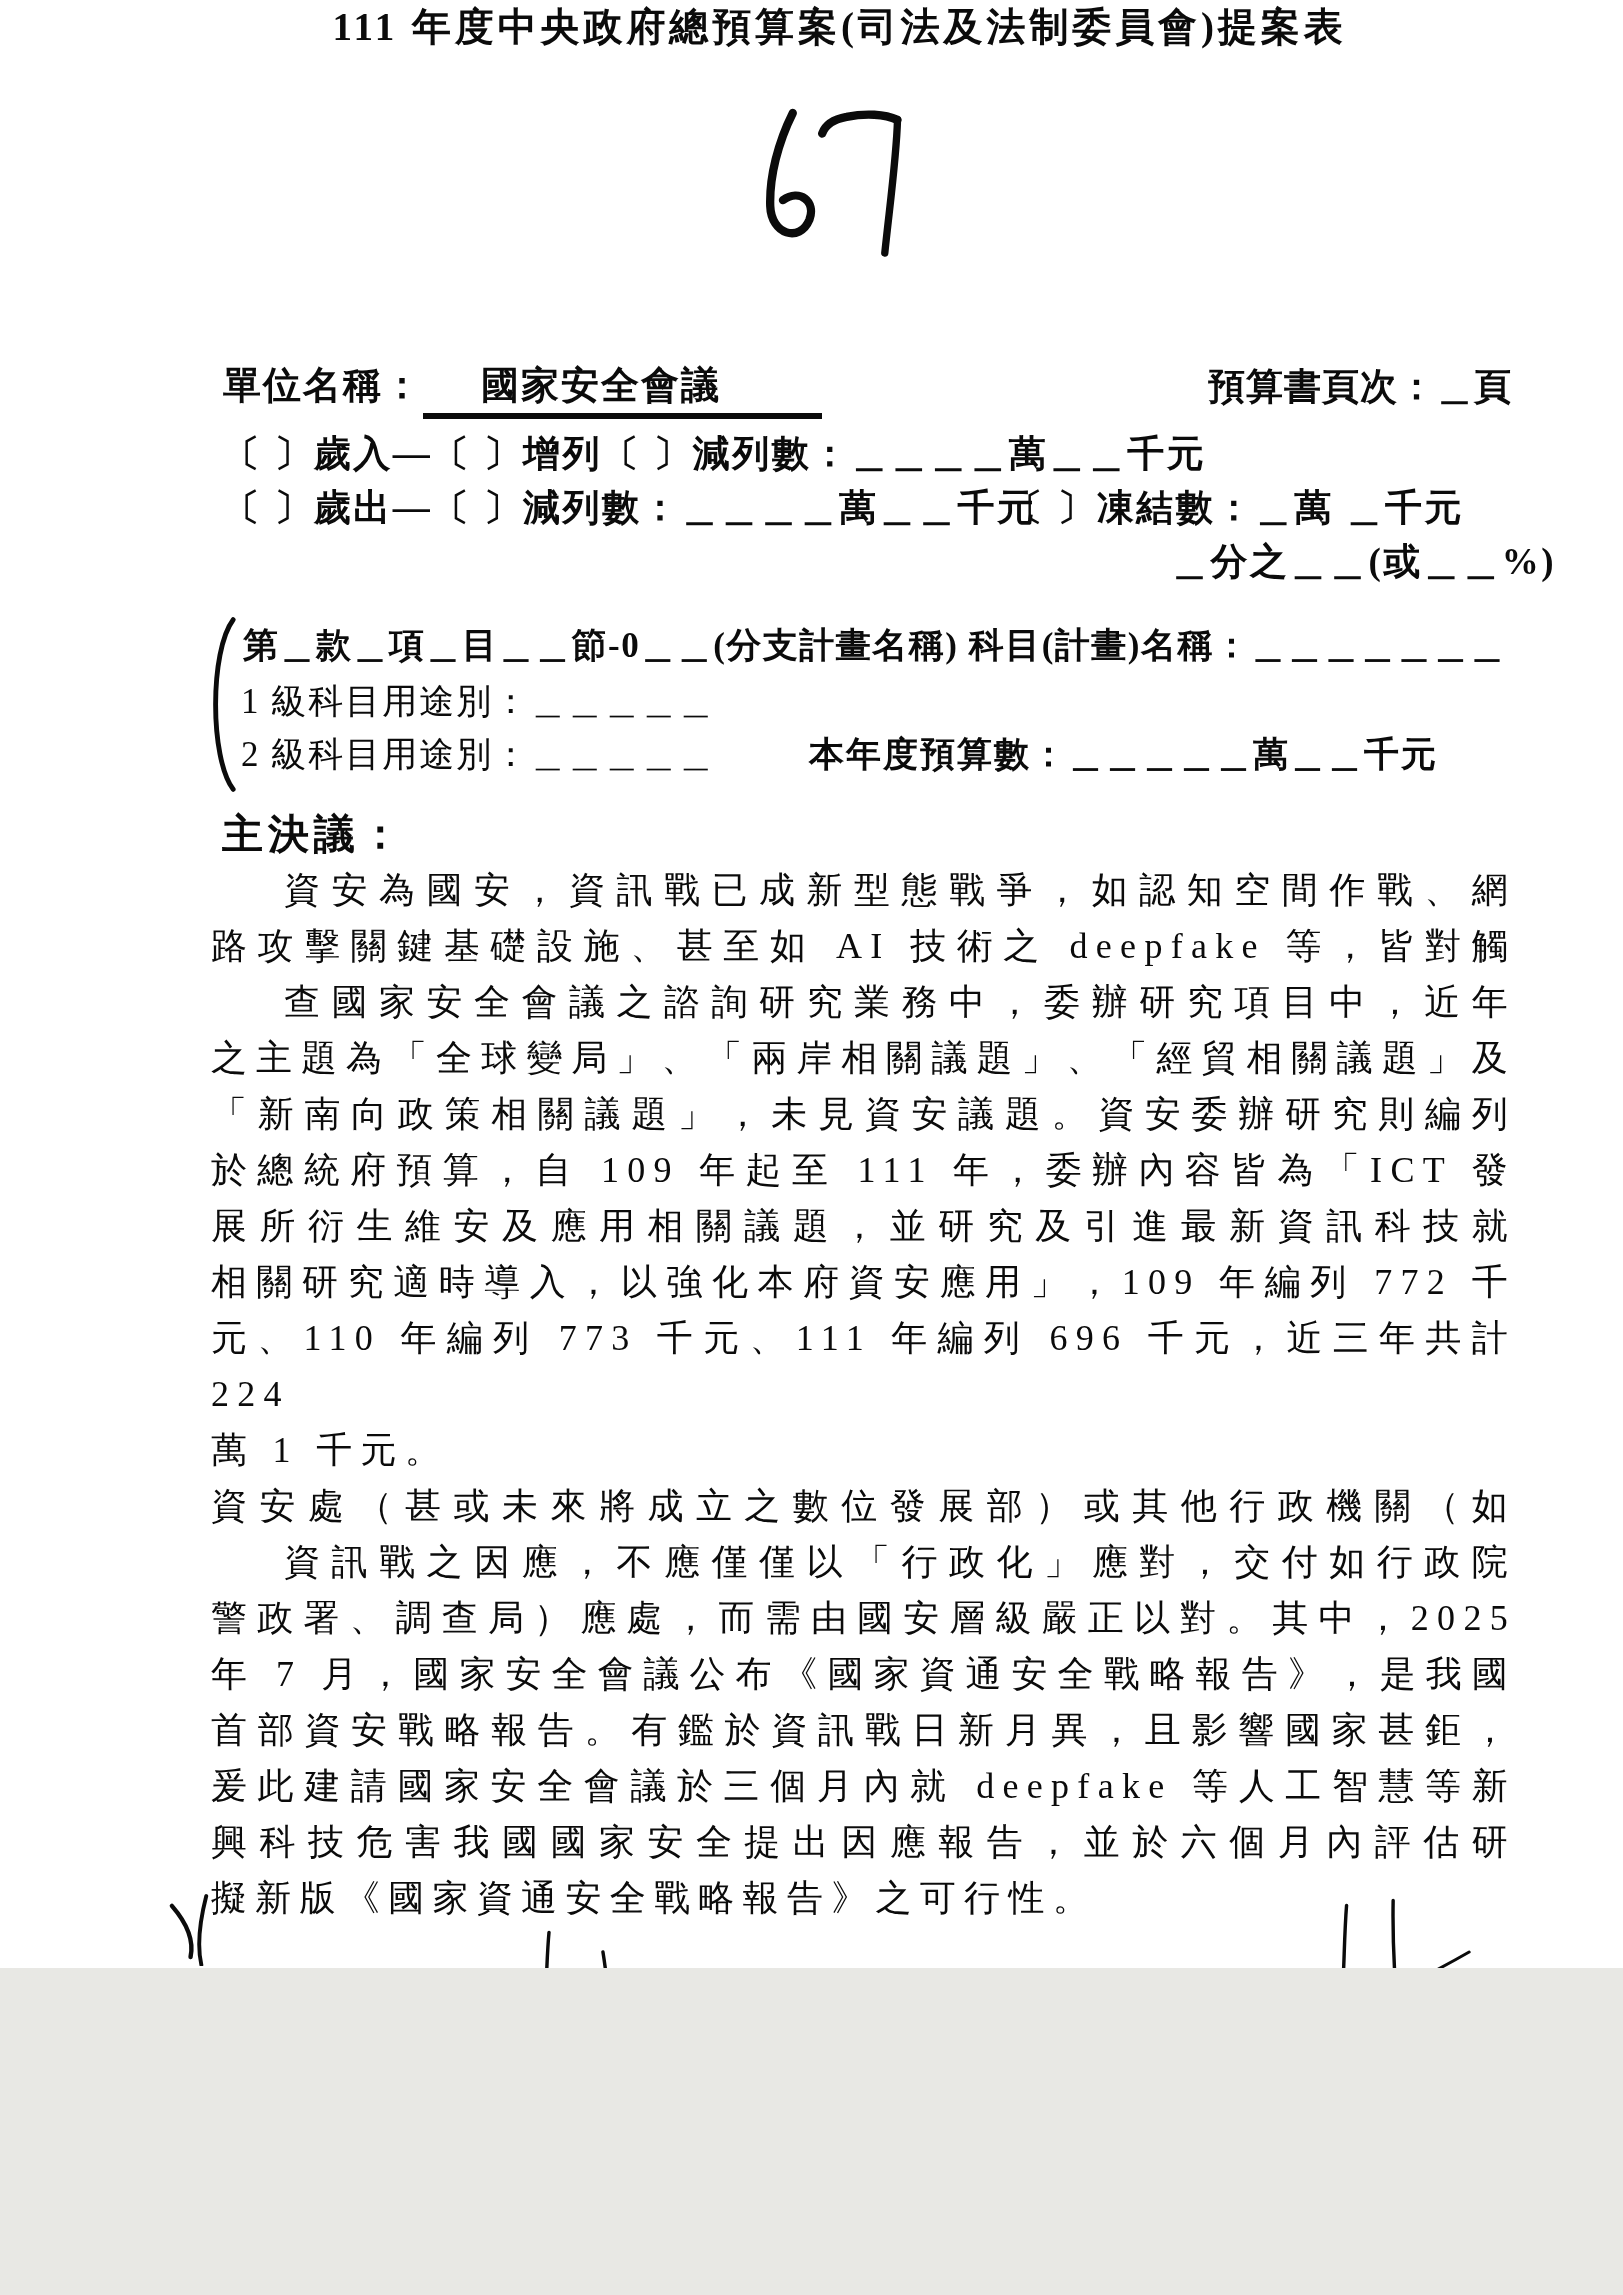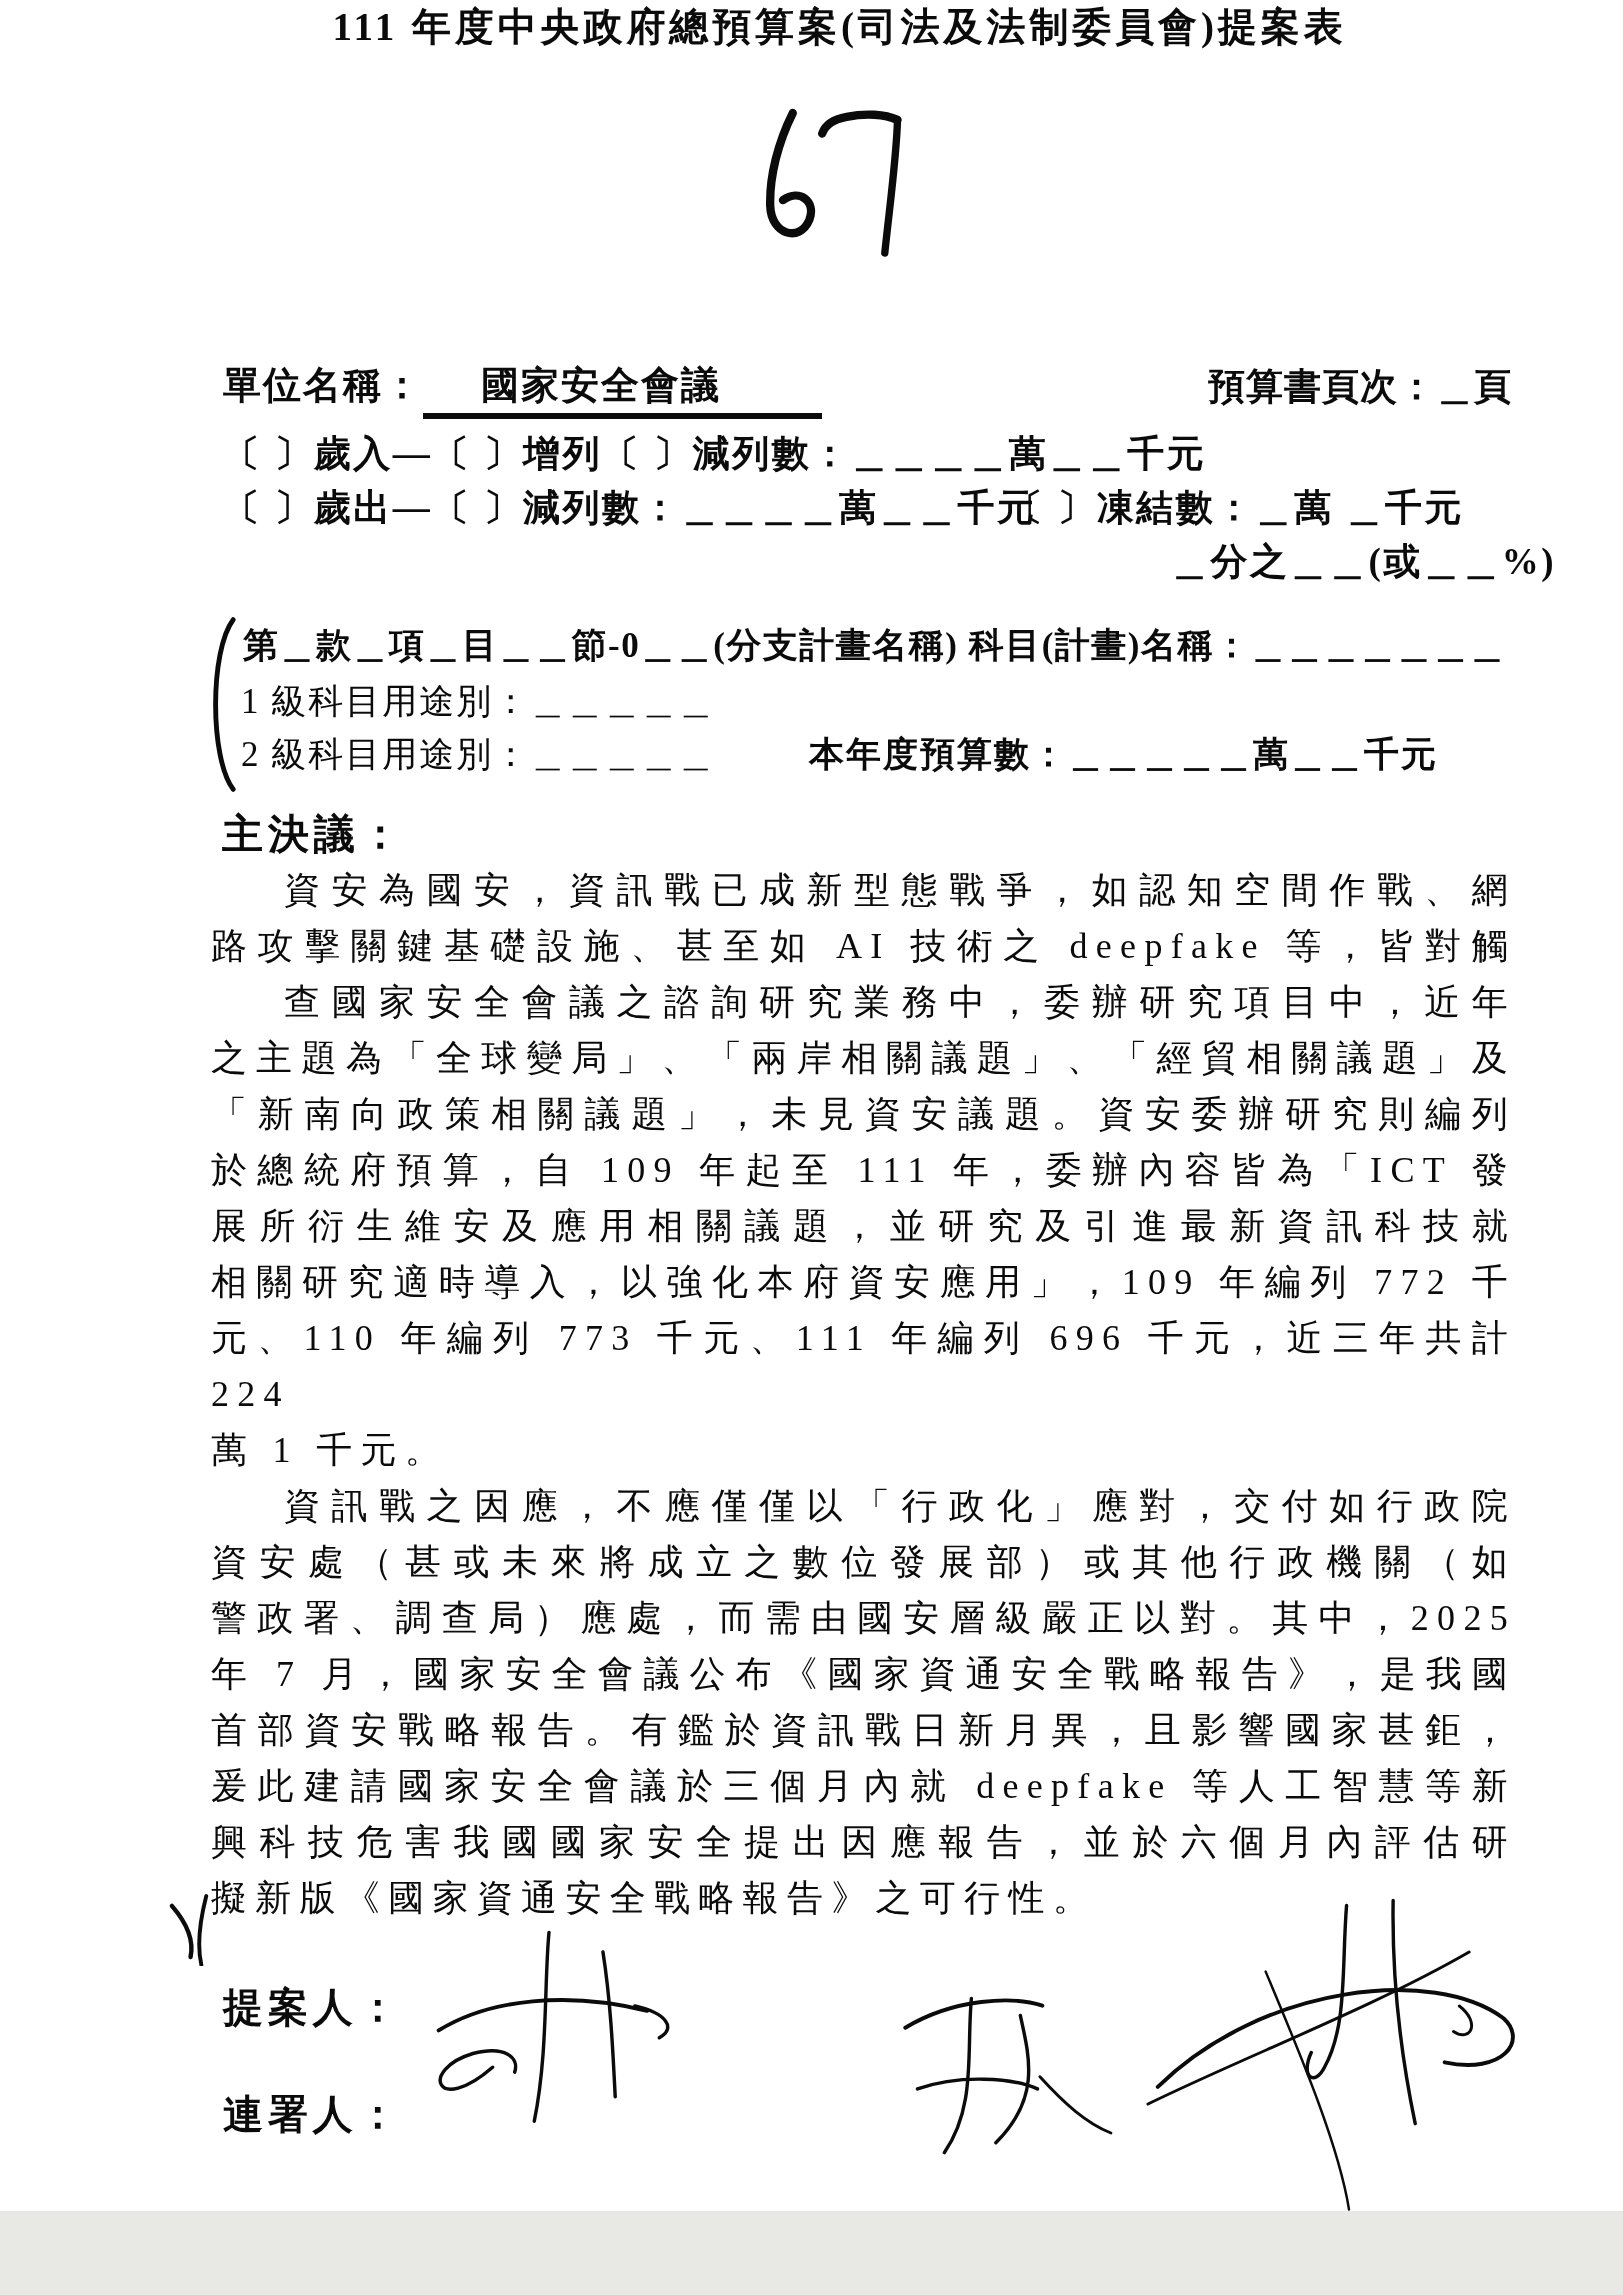--- a/index.html
+++ b/index.html
@@ -1,18 +1,18 @@
 <!DOCTYPE html>
 <html style="font-size:7.8px"><head>
 <meta charset="utf-8">
 <style>
   html,body{margin:0;padding:0;background:#e8e8e4;}
   .page{
     position:relative;
-    width:1624px;height:2211px;
+    width:1624px;height:1968px;
     background:#ffffff;
     color:#0b0b0b;
     font-family:"Liberation Serif","DejaVu Serif",serif;
     overflow:hidden;
   }
   .abs{position:absolute;white-space:nowrap;}
   
   .hand path{fill:none;stroke:#0b0b0b;stroke-linecap:round;stroke-linejoin:round;}
   
   .title{
@@ -97,22 +97,22 @@
     <div class="bl ind">資安為國安，資訊戰已成新型態戰爭，如認知空間作戰、網</div>
     <div class="bl">路攻擊關鍵基礎設施、甚至如 AI 技術之 deepfake 等，皆對觸</div>
     <div class="bl ind">查國家安全會議之諮詢研究業務中，委辦研究項目中，近年</div>
     <div class="bl">之主題為「全球變局」、「兩岸相關議題」、「經貿相關議題」及</div>
     <div class="bl">「新南向政策相關議題」，未見資安議題。資安委辦研究則編列</div>
     <div class="bl">於總統府預算，自 109 年起至 111 年，委辦內容皆為「ICT 發</div>
     <div class="bl">展所衍生維安及應用相關議題，並研究及引進最新資訊科技就</div>
     <div class="bl">相關研究適時導入，以強化本府資安應用」，109 年編列 772 千</div>
     <div class="bl">元、110 年編列 773 千元、111 年編列 696 千元，近三年共計 224</div>
     <div class="bl end">萬 1 千元。</div>
+    <div class="bl">資安處（甚或未來將成立之數位發展部）或其他行政機關（如</div>
     <div class="bl ind">資訊戰之因應，不應僅僅以「行政化」應對，交付如行政院</div>
-    <div class="bl">資安處（甚或未來將成立之數位發展部）或其他行政機關（如</div>
     <div class="bl">警政署、調查局）應處，而需由國安層級嚴正以對。其中，2025</div>
     <div class="bl">年 7 月，國家安全會議公布《國家資通安全戰略報告》，是我國</div>
     <div class="bl">首部資安戰略報告。有鑑於資訊戰日新月異，且影響國家甚鉅，</div>
     <div class="bl">爰此建請國家安全會議於三個月內就 deepfake 等人工智慧等新</div>
     <div class="bl">興科技危害我國國家安全提出因應報告，並於六個月內評估研</div>
     <div class="bl end">擬新版《國家資通安全戰略報告》之可行性。</div>
   </div>
 
   <svg class="abs hand" style="left:166px;top:1892px;" width="54" height="74" viewBox="0 0 110 150">
     <path d="M12,28 C38,58 58,95 50,132" stroke-width="9"></path>

